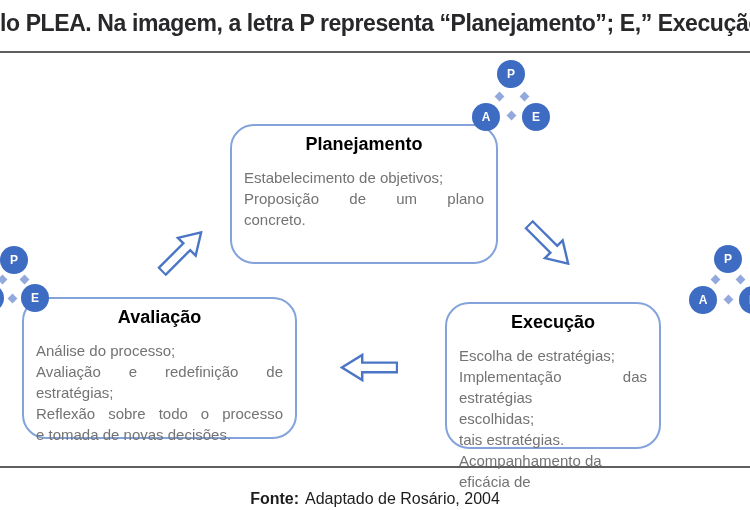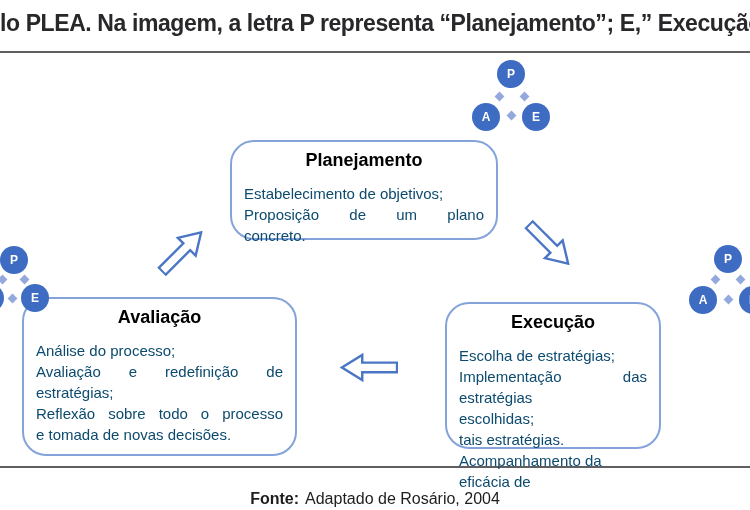--- a/index.html
+++ b/index.html
@@ -12,25 +12,25 @@
     font-weight:700; font-size:23px; letter-spacing:-0.4px; color:#28282b;
   }
   .hr { position:absolute; left:0; width:750px; height:2px; background:var(--divider-gray,#5f5f5f); }
   .hr-top { top:51px; }
   .hr-bottom { top:466px; }
 
   .box {
     position:absolute; box-sizing:border-box; background:#fff; z-index:1;
     border:2px solid var(--box-border-blue,#84a3db); border-radius:24px;
   }
-  .box-plan { left:230px; top:140px; width:268px; height:100px; }
+  .box-plan { left:230px; top:124px; width:268px; height:140px; }
   .box-exec { left:445px; top:302px; width:216px; height:147px; }
-  .box-aval { left:22px;  top:297px; width:275px; height:159px; }
+  .box-aval { left:22px;  top:297px; width:275px; height:142px; }
   .box-title { text-align:center; font-weight:700; font-size:18px; color:#000; padding-top:8px; }
-  .box-body { margin-top:12px; padding:0 12px; font-size:15px; line-height:21px; color:#0c4a6e; }
+  .box-body { margin-top:12px; padding:0 12px; font-size:15px; line-height:21px; color:#737373; }
   .jl { text-align:justify; text-align-last:justify; }
 
   .circle {
     position:absolute; width:28px; height:28px; border-radius:50%; z-index:2;
     background:var(--circle-blue,#3d6cc2); color:#fff; font-size:12px; font-weight:700;
     text-align:center; line-height:28px;
   }
   .diamond {
     position:absolute; width:7px; height:7px; z-index:2;
     background:var(--diamond-blue,#93a9dd); transform:rotate(45deg);

